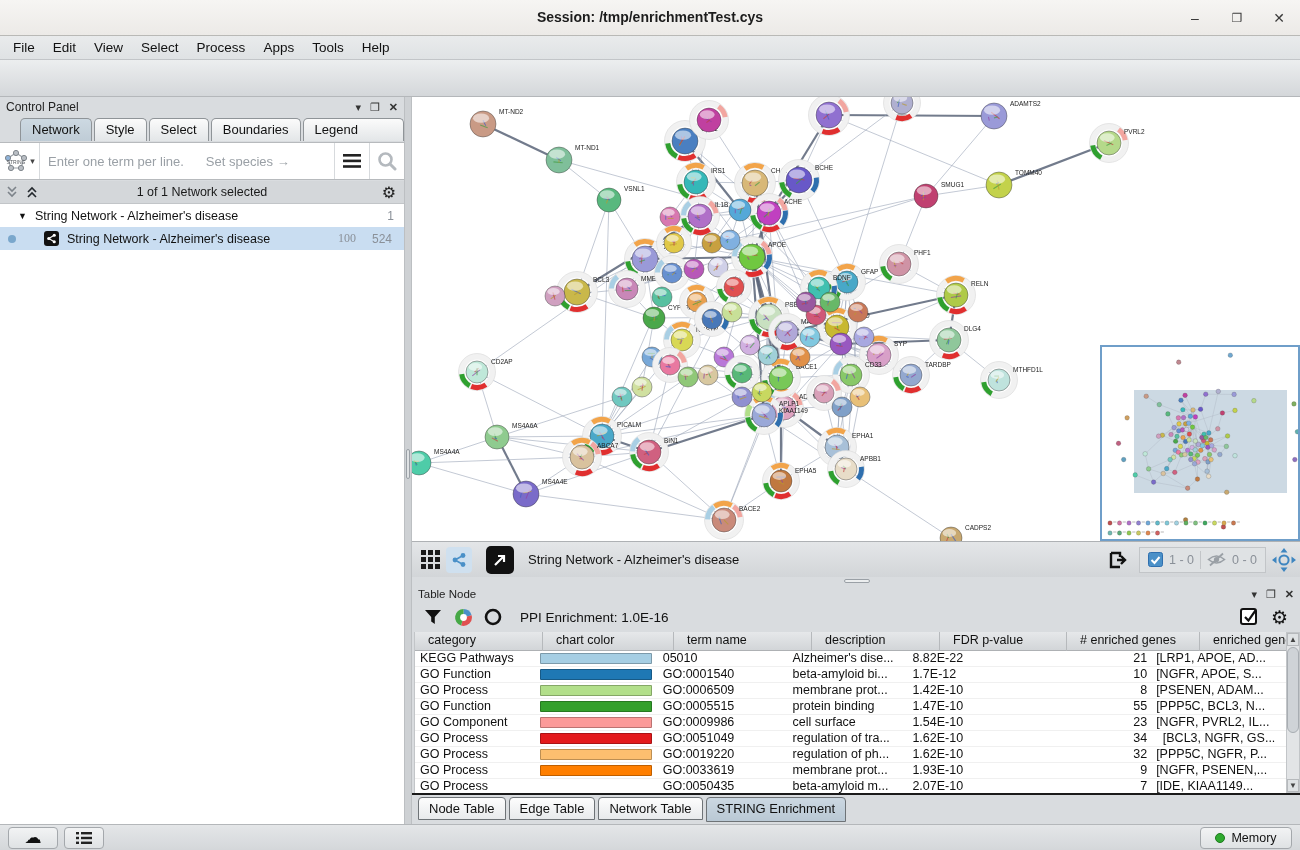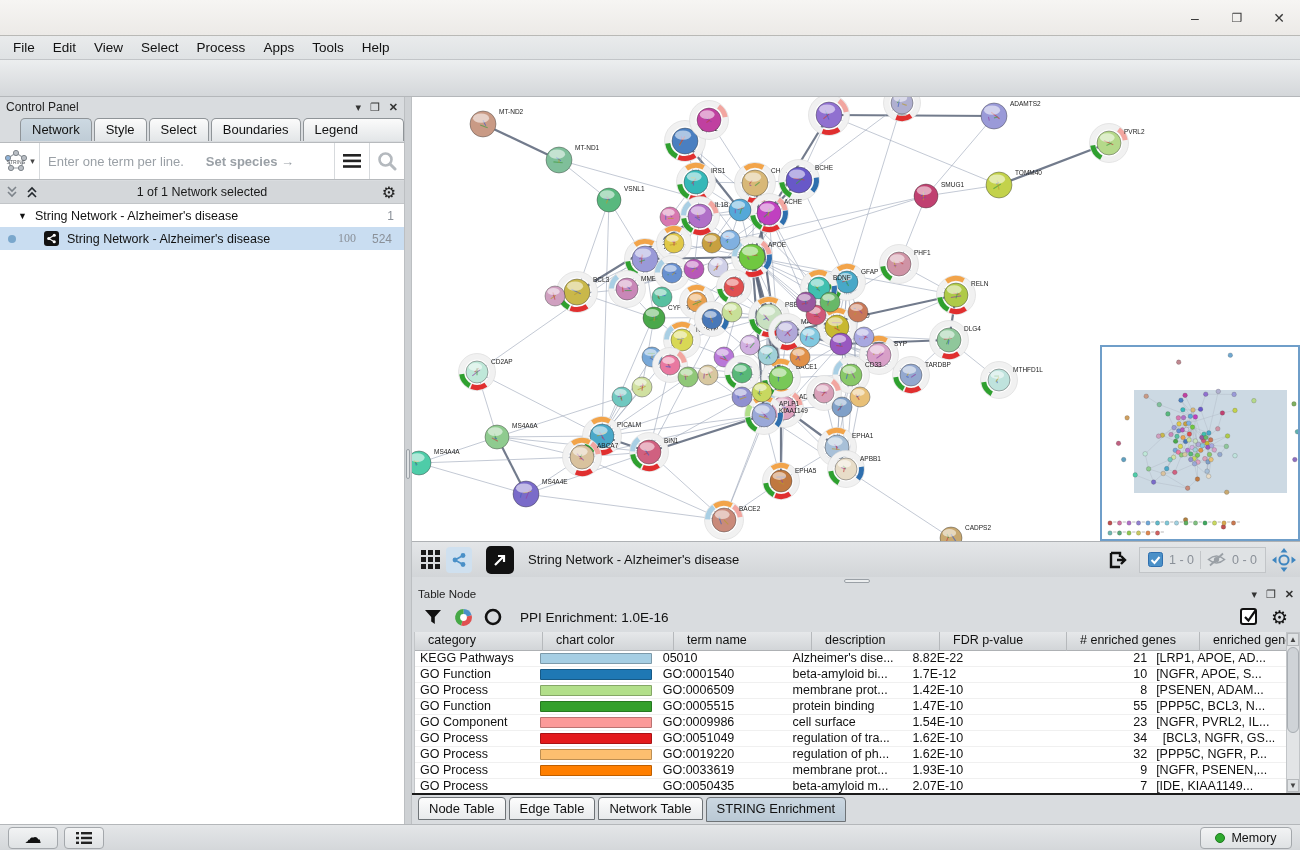--- a/index.html
+++ b/index.html
@@ -39,21 +39,21 @@
   .panel-mini-icons span { font-size:11px; line-height:14px; }
   .cp-tabs { position:absolute; left:20px; top:20px; height:24px; display:flex; gap:2px; align-items:flex-end; }
   .cp-tab { height:23px; padding:0 11px; font-size:13px; line-height:22px; color:#111;
     background:linear-gradient(#fbfbfb,#e3e6e8); border:1px solid #8f9498; border-bottom:none;
     border-radius:5px 5px 0 0; }
   .cp-tab.selected { background:linear-gradient(#cdd9e2,#bfccd6); }
   .string-row { position:absolute; left:0; top:45px; width:404px; height:38px; background:#fff;
     border-top:1px solid #b7babd; border-bottom:1px solid #b7babd; display:flex; align-items:center; }
   .string-logo { width:40px; display:flex; align-items:center; justify-content:center; gap:2px; border-right:1px solid #d7dadd; height:100%; }
   .string-ph { font-size:13px; color:#9aa0a6; margin-left:8px; }
-  .string-species { font-size:13px; color:#9aa0a6; margin-left:22px;font-weight:bold; }
+  .string-species { font-size:13px; color:#9aa0a6; margin-left:22px; }
   .string-row .right-icons { margin-left:auto; display:flex; align-items:center; height:100%; }
   .sr-sep { width:1px; height:100%; background:#d7dadd; }
   .sr-ic { width:34px; display:flex; align-items:center; justify-content:center; }
   .cp-status { position:absolute; left:0; top:84px; width:404px; height:22px; background:#d4d7da;
     display:flex; align-items:center; font-size:12.5px; color:#1a1a1a; }
   .cp-status .stxt { position:absolute; left:0; right:0; text-align:center; }
   .tree { position:absolute; left:0; top:106px; width:404px; bottom:0; background:#fff; border-top:1px solid #c2c5c8; }
   .tree-row { position:relative; height:23px; display:flex; align-items:center; font-size:12.5px; color:#111; }
   .tree-row.selected { background:#c9ddf1; }
   .tree-caret { margin-left:18px; font-size:9px; color:#111; }
@@ -126,20 +126,21 @@
     justify-content:center; gap:6px; font-size:12.5px; color:#111; }
   .memdot { width:10px; height:10px; border-radius:50%; background:#2faa2f; border:1px solid #1d7a1d; }
   svg { display:block; }
 </style>
 </head>
 <body>
 
 <div id="app">
 
   <div class="titlebar">
+    <div class="title">Session: /tmp/enrichmentTest.cys</div>
     <div class="win-controls">
       <span class="win-btn">–</span>
       <span class="win-btn" style="font-size:12px;">❐</span>
       <span class="win-btn">✕</span>
     </div>
   </div>
 
   <div class="menubar" id="menu-items">
       <span class="menu-item">File</span>
       <span class="menu-item">Edit</span>

